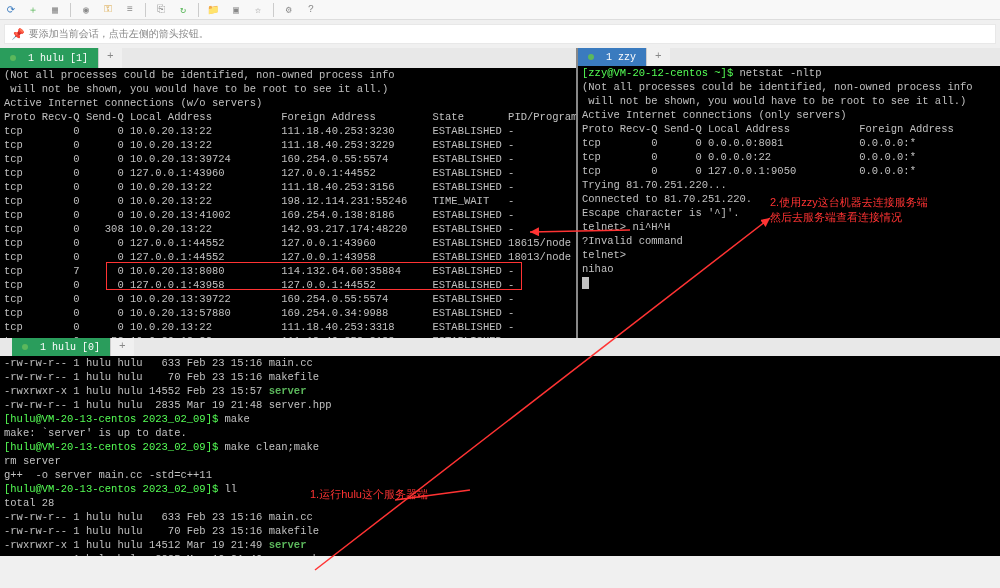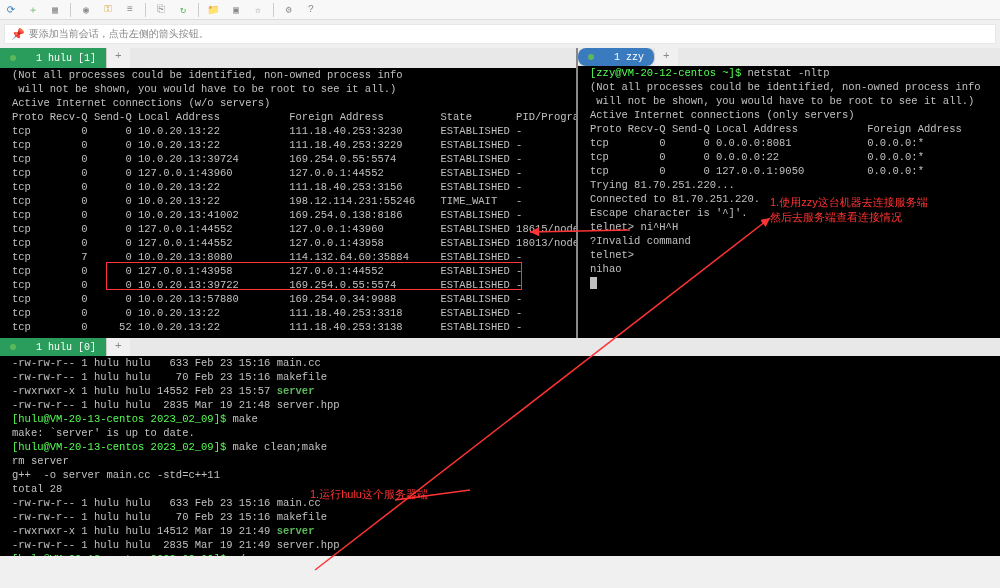--- a/index.html
+++ b/index.html
@@ -4,32 +4,32 @@
 <style>
 * { margin: 0; padding: 0; box-sizing: border-box; }
 body { font-family: "Consolas", "Courier New", monospace; font-size: 11px; background: #f0f0f0; width: 1000px; height: 588px; overflow: hidden; position: relative; }
 .toolbar { height: 20px; background: #f8f8f8; border-bottom: 1px solid #ddd; display: flex; align-items: center; padding: 0 4px; gap: 8px; }
 .toolbar-sep { width: 1px; height: 14px; background: #ccc; }
 .tb-icon { width: 14px; height: 14px; display: inline-flex; align-items: center; justify-content: center; font-size: 10px; }
 .hint-bar { height: 20px; background: #fff; border: 1px solid #e8e8e8; margin: 4px; display: flex; align-items: center; padding: 0 6px; gap: 4px; }
 .hint-icon { color: #d9534f; font-size: 11px; }
 .hint-text { color: #888; font-size: 10px; }
 .tabs-row { display: flex; height: 20px; background: #e8e8e8; }
-.tab { padding: 2px 10px; font-size: 10px; display: flex; align-items: center; gap: 20px; border-right: 1px solid #ccc; cursor: pointer; }
+.tab { padding: 2px 10px; font-size: 10px; display: flex; align-items: center; gap: 12px; border-right: 1px solid #ccc; cursor: pointer; }
 .tab.active { background: #2a9d5c; color: #fff; }
-.tab.active-blue { background: #3a7bbf; color: #fff; border-radius: 8px; }
+.tab.active-blue { background: #3a7bbf; color: #fff; }
 .tab-dot { width: 6px; height: 6px; border-radius: 50%; background: #5cb85c; display: inline-block; }
 .tab-add { background: #f0f0f0; color: #888; padding: 2px 8px; cursor: pointer; }
 .panes { display: flex; height: 290px; }
 .pane-left { width: 578px; background: #000; color: #c0c0c0; overflow: hidden; border-right: 2px solid #888; position: relative; }
 .pane-right { flex: 1; background: #000; color: #c0c0c0; overflow: hidden; position: relative; }
 .pane-right .tab-row-inner { background: #e8e8e8; height: 18px; display: flex; }
-.pane-bottom-tabs { height: 18px; background: #e8e8e8; display: flex; }
+.pane-bottom-tabs { height: 18px; background: #e8e8e8; display: flex; padding-left: 12px; }
 .pane-bottom { height: 200px; background: #000; color: #c0c0c0; overflow: hidden; position: relative; }
-.term-line { white-space: pre; line-height: 14px; font-size: 10.5px; padding: 0 4px; margin-left: 8px; }
+.term-line { white-space: pre; line-height: 14px; font-size: 10.5px; padding: 0 4px; }
 .server-green { color: #5cb85c; font-weight: bold; }
 .hl-box { position: absolute; border: 1px solid #f33; pointer-events: none; }
 .anno { position: absolute; color: #f33; font-size: 11px; font-family: sans-serif; pointer-events: none; white-space: pre-line; }
 .arrow-svg { position: absolute; pointer-events: none; }
 .cursor-block { display: inline-block; width: 7px; height: 12px; background: #c0c0c0; vertical-align: middle; }
 .prompt-green { color: #5f5; }
 </style>
 </head>
 <body>
 
@@ -73,20 +73,21 @@
         <div class="term-line"> will not be shown, you would have to be root to see it all.)</div>
         <div class="term-line">Active Internet connections (w/o servers)</div>
         <div class="term-line">Proto Recv-Q Send-Q Local Address           Foreign Address         State       PID/Program name</div>
         <div class="term-line">tcp        0      0 10.0.20.13:22           111.18.40.253:3230      ESTABLISHED -</div>
         <div class="term-line">tcp        0      0 10.0.20.13:22           111.18.40.253:3229      ESTABLISHED -</div>
         <div class="term-line">tcp        0      0 10.0.20.13:39724        169.254.0.55:5574       ESTABLISHED -</div>
         <div class="term-line">tcp        0      0 127.0.0.1:43960         127.0.0.1:44552         ESTABLISHED -</div>
         <div class="term-line">tcp        0      0 10.0.20.13:22           111.18.40.253:3156      ESTABLISHED -</div>
         <div class="term-line">tcp        0      0 10.0.20.13:22           198.12.114.231:55246    TIME_WAIT   -</div>
         <div class="term-line">tcp        0      0 10.0.20.13:41002        169.254.0.138:8186      ESTABLISHED -</div>
+        <div class="term-line">tcp        0    308 10.0.20.13:22           142.93.217.174:48220    ESTABLISHED -</div>
         <div class="term-line">tcp        0      0 127.0.0.1:44552         127.0.0.1:43960         ESTABLISHED 18615/node</div>
         <div class="term-line">tcp        0      0 127.0.0.1:44552         127.0.0.1:43958         ESTABLISHED 18013/node</div>
         <div class="term-line">tcp        7      0 10.0.20.13:8080         114.132.64.60:35884     ESTABLISHED -</div>
         <div class="term-line">tcp        0      0 127.0.0.1:43958         127.0.0.1:44552         ESTABLISHED -</div>
         <div class="term-line">tcp        0      0 10.0.20.13:39722        169.254.0.55:5574       ESTABLISHED -</div>
         <div class="term-line">tcp        0      0 10.0.20.13:57880        169.254.0.34:9988       ESTABLISHED -</div>
         <div class="term-line">tcp        0      0 10.0.20.13:22           111.18.40.253:3318      ESTABLISHED -</div>
         <div class="term-line">tcp        0     52 10.0.20.13:22           111.18.40.253:3138      ESTABLISHED -</div>
       </div>
 
@@ -135,32 +136,33 @@
   <div id="bottom-content">
       <div class="term-line">-rw-rw-r-- 1 hulu hulu   633 Feb 23 15:16 main.cc</div>
       <div class="term-line">-rw-rw-r-- 1 hulu hulu    70 Feb 23 15:16 makefile</div>
       <div class="term-line">-rwxrwxr-x 1 hulu hulu 14552 Feb 23 15:57 <span class="server-green">server</span></div>
       <div class="term-line">-rw-rw-r-- 1 hulu hulu  2835 Mar 19 21:48 server.hpp</div>
       <div class="term-line"><span class="prompt-green">[hulu@VM-20-13-centos 2023_02_09]$ </span>make</div>
       <div class="term-line">make: `server' is up to date.</div>
       <div class="term-line"><span class="prompt-green">[hulu@VM-20-13-centos 2023_02_09]$ </span>make clean;make</div>
       <div class="term-line">rm server</div>
       <div class="term-line">g++  -o server main.cc -std=c++11</div>
+      <div class="term-line"><span class="prompt-green">[hulu@VM-20-13-centos 2023_02_09]$ </span>ll</div>
       <div class="term-line">total 28</div>
       <div class="term-line">-rw-rw-r-- 1 hulu hulu   633 Feb 23 15:16 main.cc</div>
       <div class="term-line">-rw-rw-r-- 1 hulu hulu    70 Feb 23 15:16 makefile</div>
       <div class="term-line">-rwxrwxr-x 1 hulu hulu 14512 Mar 19 21:49 <span class="server-green">server</span></div>
       <div class="term-line">-rw-rw-r-- 1 hulu hulu  2835 Mar 19 21:49 server.hpp</div>
       <div class="term-line"><span class="prompt-green">[hulu@VM-20-13-centos 2023_02_09]$ </span>./server</div>
     </div>
 
 </div>
 
 <div class="anno" style="left:310px; top:487px;">1.运行hulu这个服务器端</div>
-<div class="anno" style="left:770px; top:195px;">1.使用zzy这台机器去连接服务端
+<div class="anno" style="left:770px; top:195px;">2.使用zzy这台机器去连接服务端
 然后去服务端查看连接情况</div>
 
 <svg class="arrow-svg" width="1000" height="588" style="left:0;top:0">
   <defs>
     <marker id="ah" markerWidth="8" markerHeight="8" refX="6" refY="3" orient="auto">
       <path d="M0,0 L6,3 L0,6 Z" fill="#f33"></path>
     </marker>
   </defs>
 
   <line x1="630" y1="230" x2="530" y2="232" stroke="#f33" stroke-width="1.5" marker-end="url(#ah)"></line>

